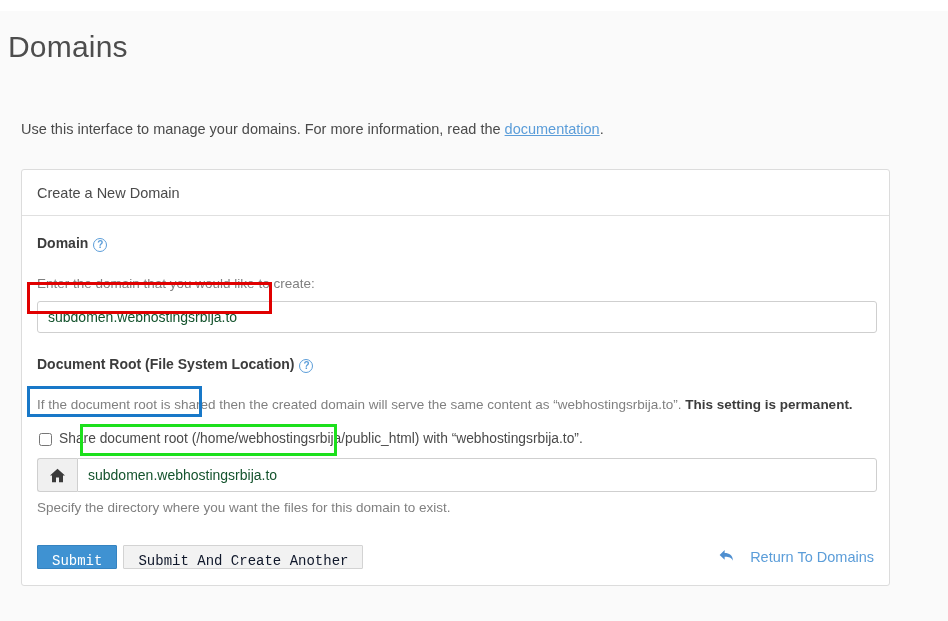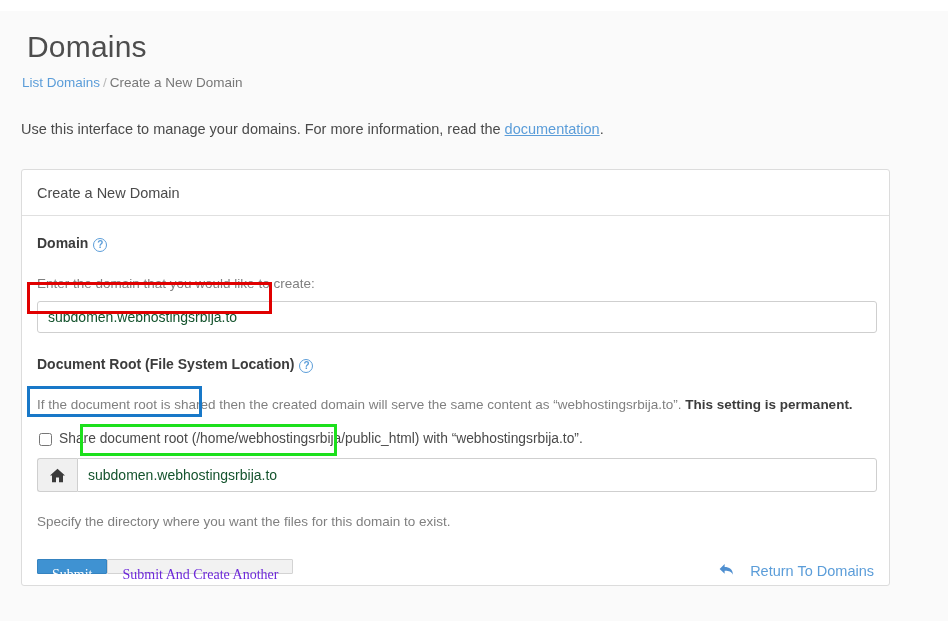--- a/index.html
+++ b/index.html
@@ -20,21 +20,21 @@
   }
   .page {
     position: absolute;
     top: 11px; left: 0;
     width: 948px; height: 610px;
     background: #fafafa;
   }
   
   .page-title {
     position: absolute;
-    left: 27px; top: 18px;
+    left: 8px; top: 18px;
     font-size: 30px;
     font-weight: 400;
     color: #4d4d4d;
     letter-spacing: .2px;
     line-height: 36px;
   }
   .breadcrumb {
     position: absolute;
     left: 22px; top: 63px;
     font-size: 13.5px;
@@ -160,47 +160,48 @@
   }
   .input-group .text-input {
     margin-top: 0;
     width: 800px;
     height: 34px;
     border-radius: 0 3px 3px 0;
   }
   .below-hint {
     font-size: 13.5px;
     color: #808080;
-    margin-top: 21px;
+    margin-top: 7px;
     line-height: 18px;
   }
   
   .btn-row {
     position: relative;
     margin-top: 28px;
     height: 32px;
   }
   .btn {
-    font-family: Liberation Serif, serif;
+    font-family: Liberation Mono, monospace;
     font-size: 14px;
-    height: 15px;
+    height: 24px;
     padding: 0 14px;
     border-radius: 1px;
     cursor: pointer;
     line-height: 30px;
   }
   .btn-primary {
     background: #3f92d2;
     border: 1px solid #3583c0;
     color: #ffffff;
   }
   .btn-default {
     background: #f2f2f2;
     border: 1px solid #d3d3d3;
-    color: #6d28d9;
+    color: #0f172a;
+    margin-left: 6px;
   }
   .return-link {
     position: absolute;
     right: 0; top: 4px;
     font-size: 14.5px;
     color: #5b9dd9;
     text-decoration: none;
     display: flex;
     gap: 16px;
     white-space: nowrap;
@@ -230,23 +231,20 @@
 </style>
 </head>
 <body>
 
 <div class="topstrip"></div>
 
 <div class="page">
 
   <div class="page-title">Domains</div>
 
-  <div class="breadcrumb">
-    <a href="#">List Domains</a><span class="sep">/</span><span class="cur">Create a New Domain</span>
-  </div>
 
   <div class="intro"><span>Use this interface to manage your domains. For more information, read the </span><a href="#">documentation</a><span>.</span></div>
 
   <div class="panel">
 
     <div class="panel-head">Create a New Domain</div>
 
     <div class="panel-body">
 
       <div class="field-label">

